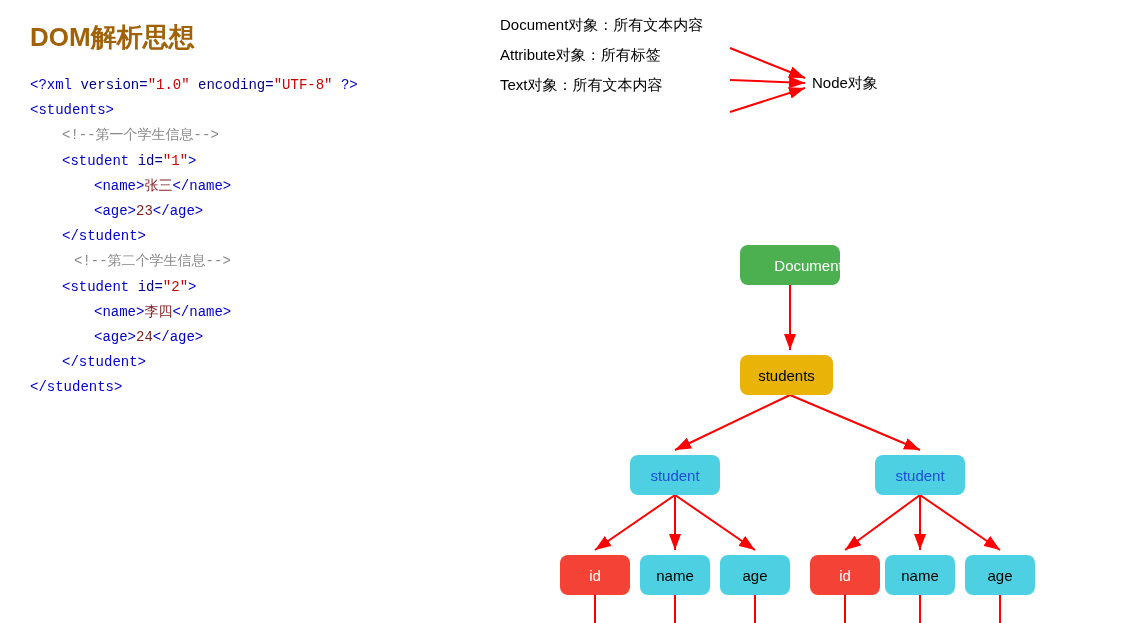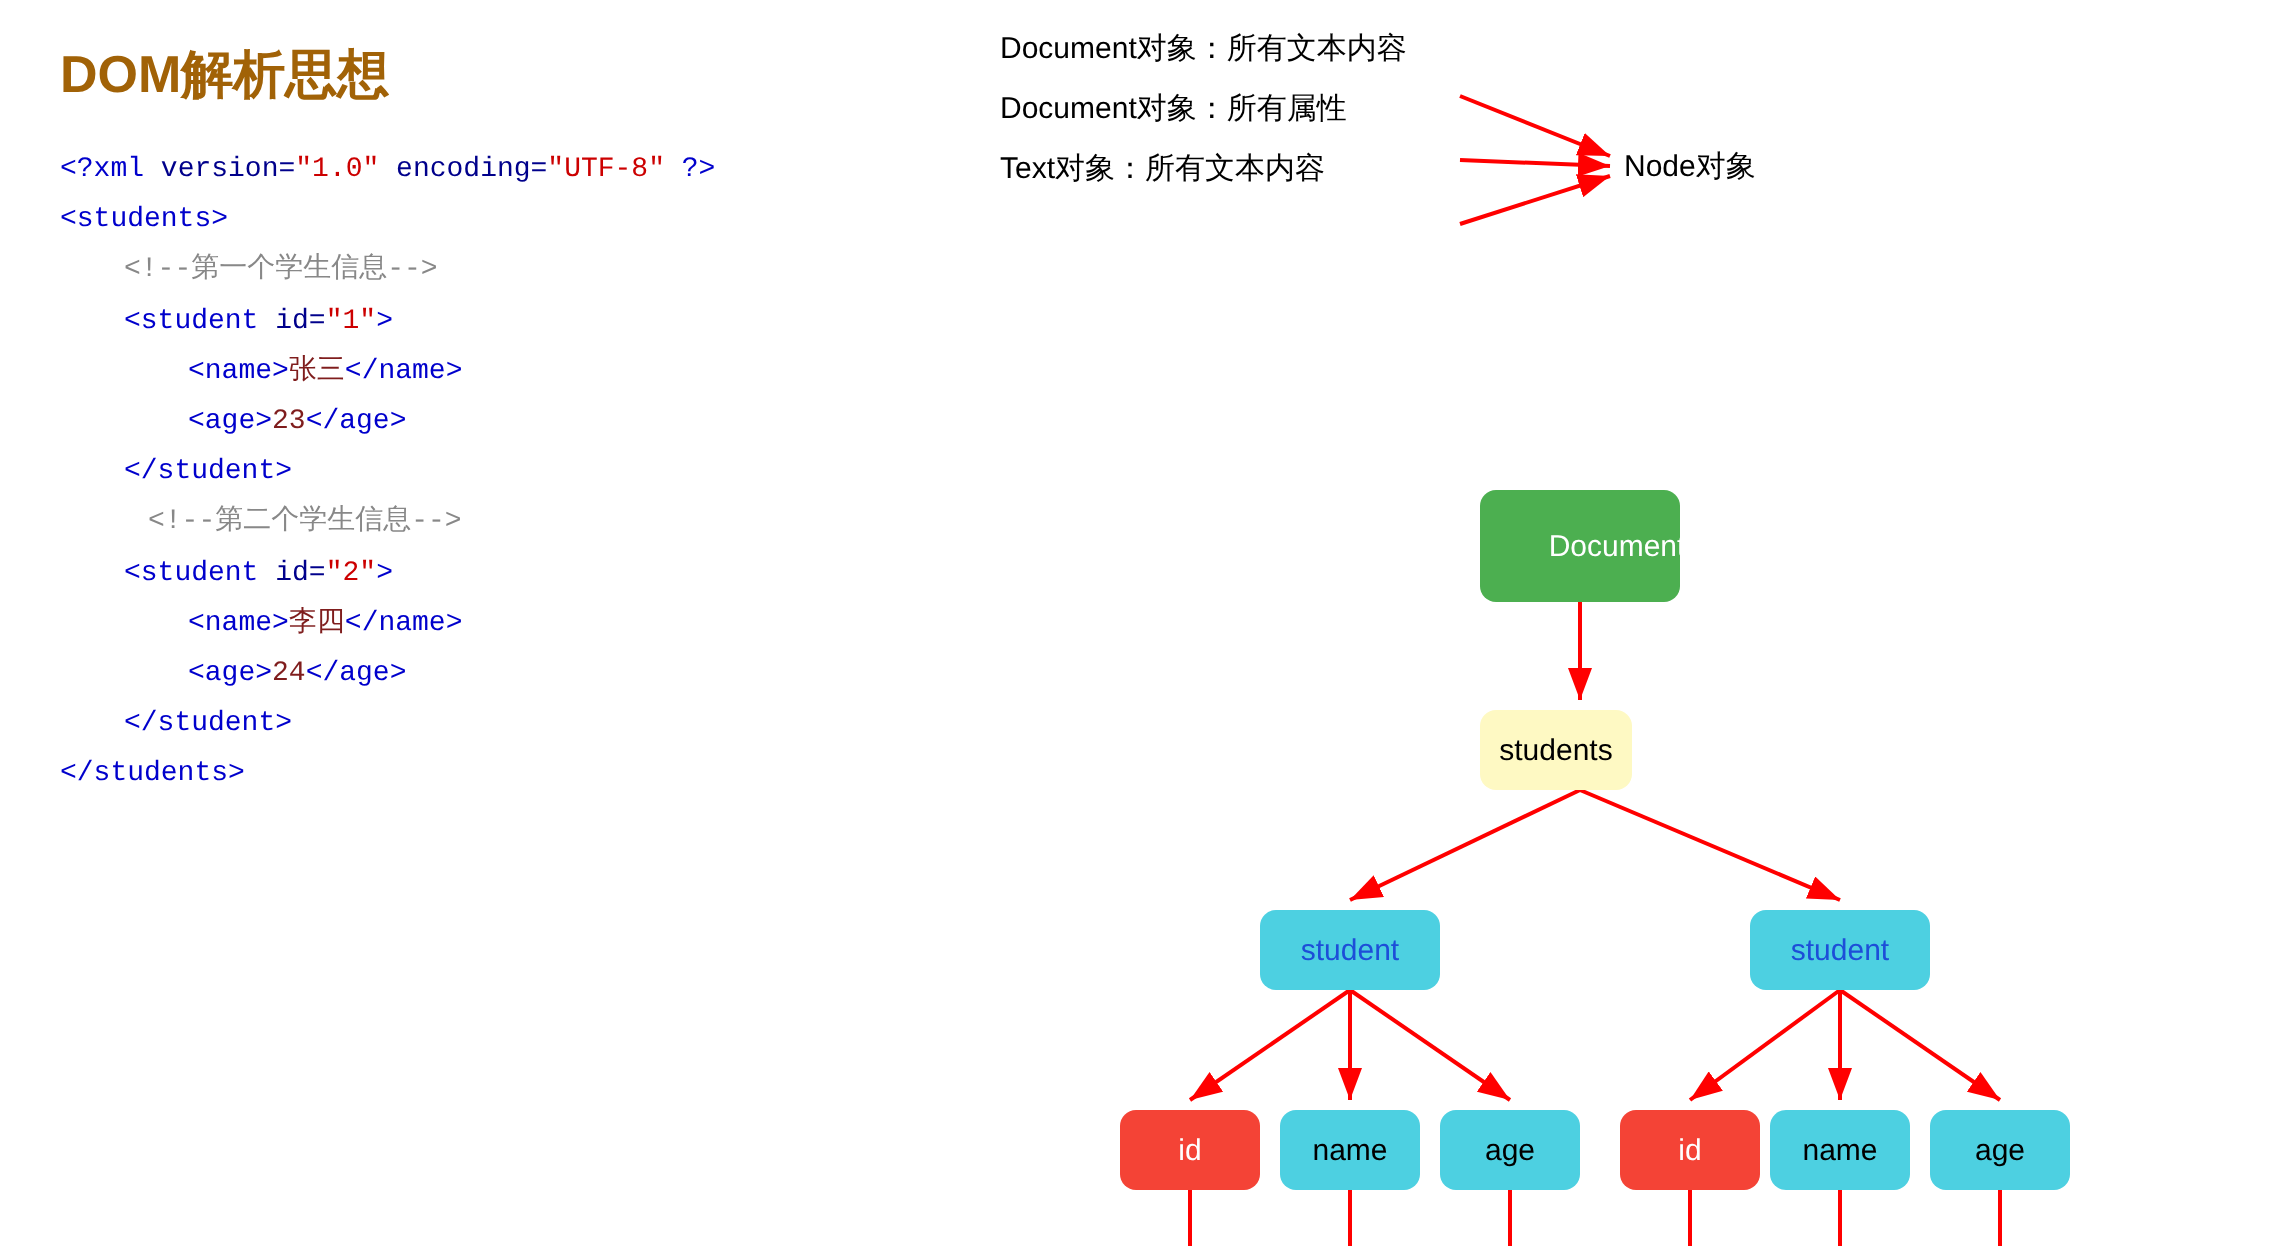--- a/index.html
+++ b/index.html
@@ -66,27 +66,27 @@
       align-items: center;
       justify-content: center;
       font-size: 15px;
       color: #fff;
       font-weight: normal;
     }
 
     .node-document {
       background: #4caf50;
       width: 100px;
-      height: 56px;
+      height: 40px;
       padding-left: 37px;
     }
 
     .node-students {
-      background: #fef9c3;
-      width: 76px;
+      background: #eab308;
+      width: 93px;
       height: 40px;
       color: #000;
     }
 
     .node-student {
       background: #4dd0e1;
       width: 90px;
       height: 40px;
       color: #1d4ed8;
     }
@@ -159,21 +159,21 @@
         <span class="code-blue">&lt;/students&gt;</span>
       </div>
     </div>
   </div>
 
   <div class="right-panel">
 
     <div style="position:relative; margin-bottom: 10px;">
       <div class="info-list">
         <div>Document对象：所有文本内容</div>
-        <div>Document对象：所有属性</div>
+        <div>Attribute对象：所有标签</div>
         <div>Text对象：所有文本内容</div>
       </div>
 
       <svg style="position:absolute;top:0;left:0;width:100%;height:130px;pointer-events:none;">
 
         <defs>
           <marker id="arrowhead-red" markerWidth="8" markerHeight="6" refX="8" refY="3" orient="auto">
             <polygon points="0 0, 8 3, 0 6" fill="#f00"></polygon>
           </marker>
         </defs>

